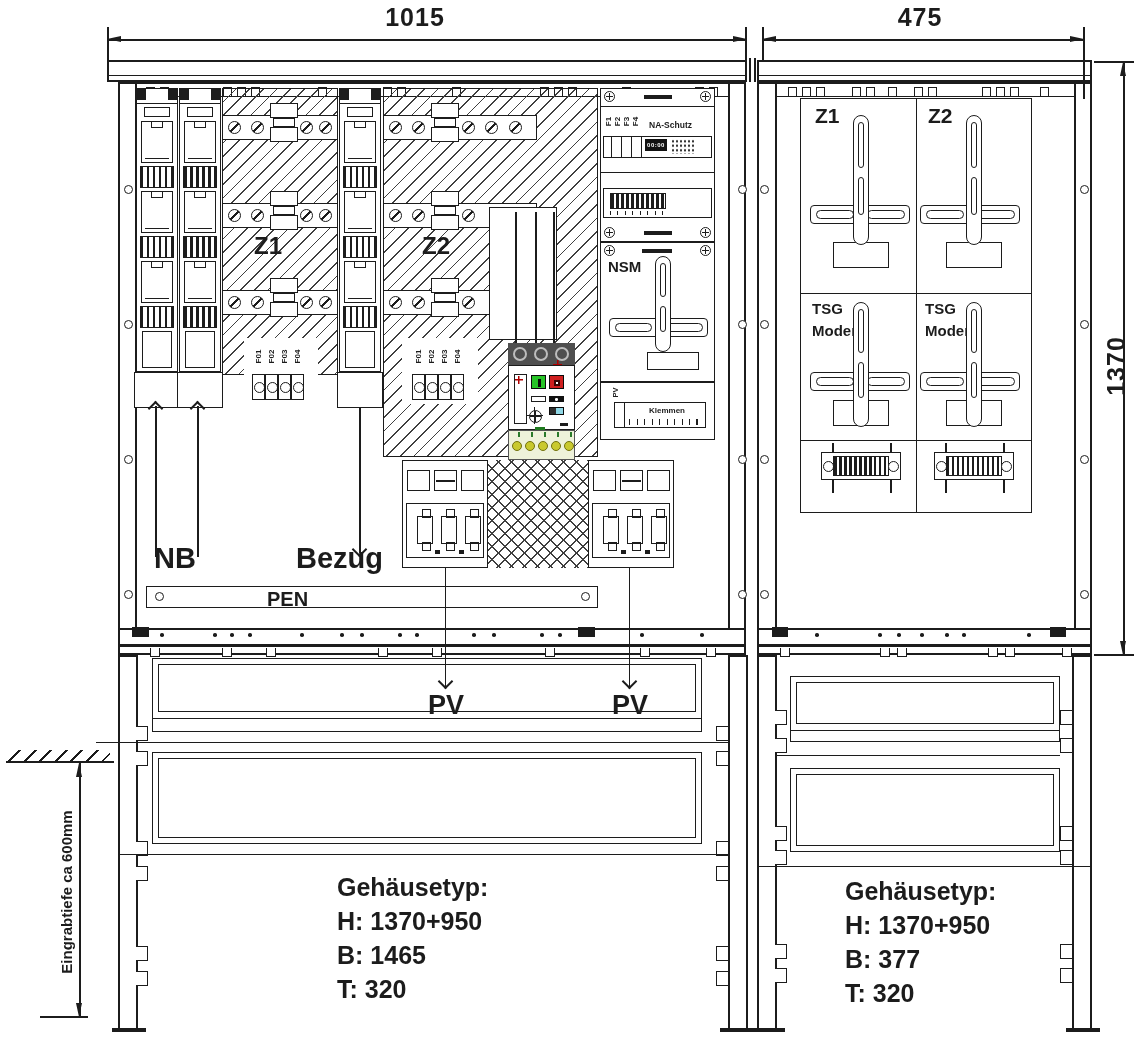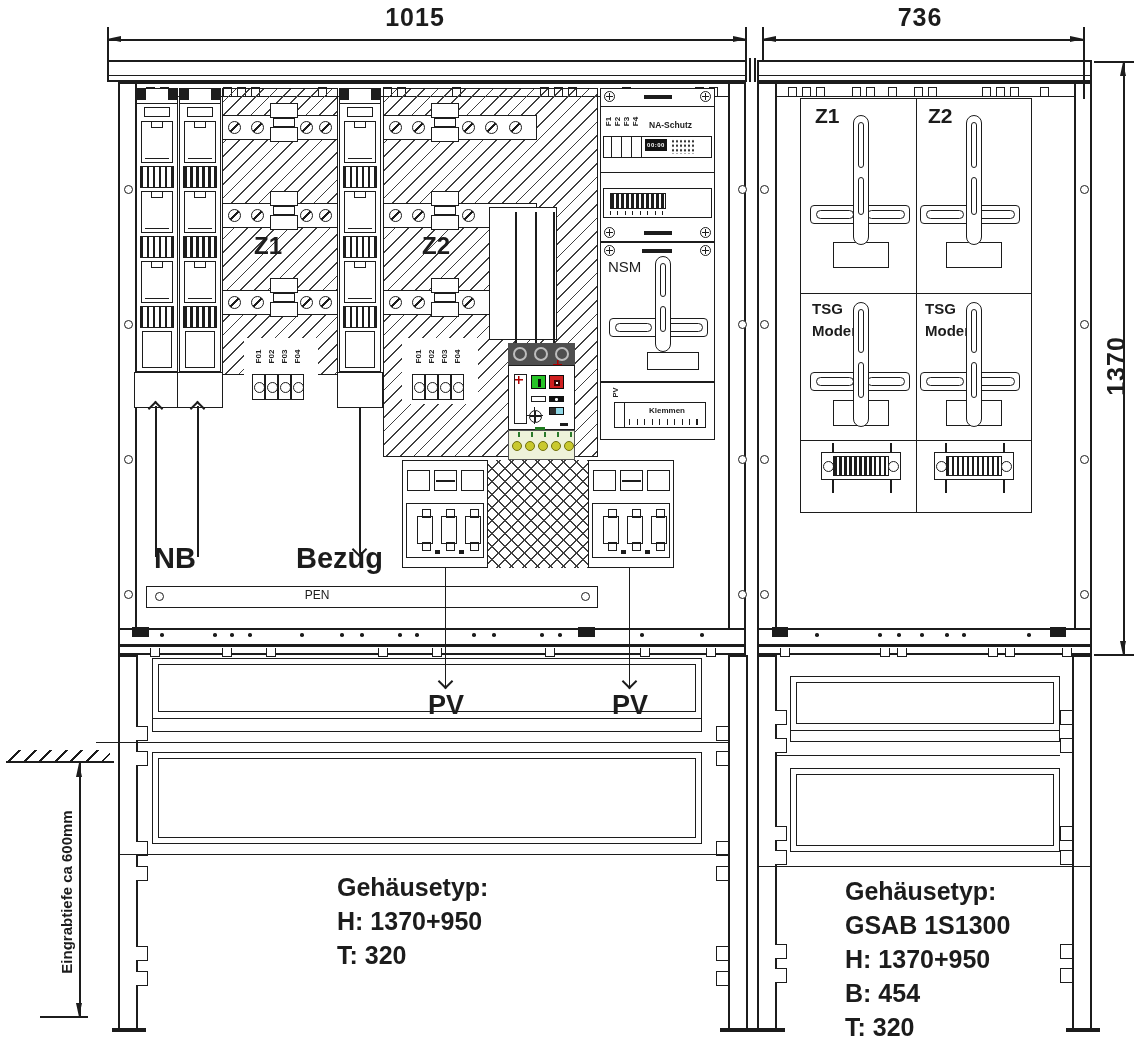--- a/index.html
+++ b/index.html
@@ -105,21 +105,21 @@
   <div>
     <div class="a dimtxt" style="left:355px;top:3px;width:120px">1015</div>
     <div class="hl" style="left:107px;top:39px;width:640px"></div>
     <div class="arrL" style="left:107px;top:36px"></div>
     <div class="arrR" style="left:733px;top:36px"></div>
     <div class="vl" style="left:107px;top:27px;height:52px"></div>
     <div class="vl" style="left:745px;top:27px;height:34px"></div>
   </div>
 
   <div>
-    <div class="a dimtxt" style="left:860px;top:3px;width:120px">736</div>
+    <div class="a dimtxt" style="left:860px;top:3px;width:120px">475</div>
     <div class="hl" style="left:762px;top:39px;width:322px"></div>
     <div class="arrL" style="left:762px;top:36px"></div>
     <div class="arrR" style="left:1070px;top:36px"></div>
     <div class="vl" style="left:762px;top:27px;height:34px"></div>
     <div class="vl" style="left:1083px;top:27px;height:72px"></div>
   </div>
 
   <div>
     <div class="a vtext dimtxt" style="left:1080px;top:353px;width:72px;height:26px">1370</div>
     <div class="vl" style="left:1123px;top:62px;height:593px"></div>
@@ -425,21 +425,21 @@
     <i class="scr" style="left:604px;top:227px;z-index:3"></i>
       <i class="scr" style="left:700px;top:227px;z-index:3"></i>
     <div class="a" style="left:644px;top:231px;width:28px;height:4px;background:var(--ln);z-index:3"></div>
   </div>
 
   <div>
     <div class="a b15" style="left:600px;top:242px;width:115px;height:140px;background:#fff;z-index:2"></div>
     <i class="scr" style="left:604px;top:245px;z-index:3"></i>
       <i class="scr" style="left:700px;top:245px;z-index:3"></i>
     <div class="a" style="left:642px;top:249px;width:30px;height:4px;background:var(--ln);z-index:3"></div>
-    <div class="a" style="left:608px;top:258px;font-size:15px;font-weight:normal;z-index:4">NSM</div>
+    <div class="a" style="left:608px;top:258px;font-size:15px;font-weight:bold;z-index:4">NSM</div>
     <div class="mxh" style="left:609px;top:318px;width:99px">
         <i style="left:5px;width:37px"></i>
         <i style="left:56px;width:37px"></i>
       </div>
     <div class="mxb" style="left:647px;top:352px;width:52px;height:18px"></div>
     <div class="mxv" style="left:655px;top:256px;height:96px">
         <i style="height:34px"></i>
         <i style="height:26px"></i>
       </div>
   </div>
@@ -491,21 +491,21 @@
   </div>
   <div style="z-index:6;position:absolute">
     <div class="vl" style="left:359px;top:408px;height:145px"></div>
     <div class="chevD" style="left:354px;top:544px"></div>
     <div class="a big" style="left:296px;top:542px">Bezug</div>
   </div>
 
   <div class="a b15" style="left:146px;top:586px;width:452px;height:22px;background:#fff;z-index:5">
     <div class="wc" style="left:8px;top:5px;border-width:1px"></div>
     <div class="wc" style="left:434px;top:5px;border-width:1px"></div>
-    <div class="a" style="left:120px;top:1px;width:100px;text-align:center;font-size:12px;font-weight:normal">PEN</div>
+    <div class="a" style="left:120px;top:1px;width:100px;font-size:20px;font-weight:bold">PEN</div>
   </div>
 
   <div style="position:absolute;z-index:7">
     <div class="vl" style="left:445px;top:568px;height:120px;width:1px"></div>
     <div class="chevD" style="left:440px;top:676px"></div>
     <div class="a" style="left:424px;top:690px;width:44px;text-align:center;font-size:27px;font-weight:bold">PV</div>
   </div>
   <div style="position:absolute;z-index:7">
     <div class="vl" style="left:629px;top:568px;height:120px;width:1px"></div>
     <div class="chevD" style="left:624px;top:676px"></div>
@@ -564,20 +564,21 @@
     <div class="a b1" style="left:152px;top:752px;width:550px;height:92px"></div>
     <div class="a b1" style="left:158px;top:758px;width:538px;height:80px"></div>
     <div class="hl" style="left:118px;top:854px;width:610px;height:1px"></div>
     <div class="hl" style="left:112px;top:1028px;width:34px;height:4px"></div>
     <div class="hl" style="left:720px;top:1028px;width:34px;height:4px"></div>
   </div>
 
   <div class="a typeblock" style="left:337px;top:870px">
     <div>Gehäusetyp:</div>
     <div>H: 1370+950</div>
+    <div>B: 1465</div>
     <div>T: 320</div>
   </div>
 
   <div class="a b2" style="left:757px;top:60px;width:335px;height:22px">
     <div style="position:absolute;left:0;right:0;bottom:4px;height:1.5px;background:var(--ln)"></div>
   </div>
   <div class="vl" style="left:749px;top:58px;height:24px"></div>
   <div class="vl" style="left:754px;top:58px;height:24px"></div>
   <div class="a b2" style="left:757px;top:82px;width:335px;height:573px"></div>
   <div class="vl" style="left:775px;top:82px;height:546px"></div>
@@ -729,19 +730,18 @@
     <div class="hl" style="left:777px;top:755px;width:283px;height:1px"></div>
     <div class="a b1" style="left:790px;top:768px;width:270px;height:84px"></div>
     <div class="a b1" style="left:796px;top:774px;width:258px;height:72px"></div>
     <div class="hl" style="left:757px;top:866px;width:335px;height:1px"></div>
     <div class="hl" style="left:751px;top:1028px;width:34px;height:4px"></div>
     <div class="hl" style="left:1066px;top:1028px;width:34px;height:4px"></div>
   </div>
 
   <div class="a typeblock" style="left:845px;top:874px">
     <div>Gehäusetyp:</div>
-    <div>GSAB 1S1300</div>
     <div>H: 1370+950</div>
-    <div>B: 454</div>
+    <div>B: 377</div>
     <div>T: 320</div>
   </div>
 
 </div>
 
 </body></html>

